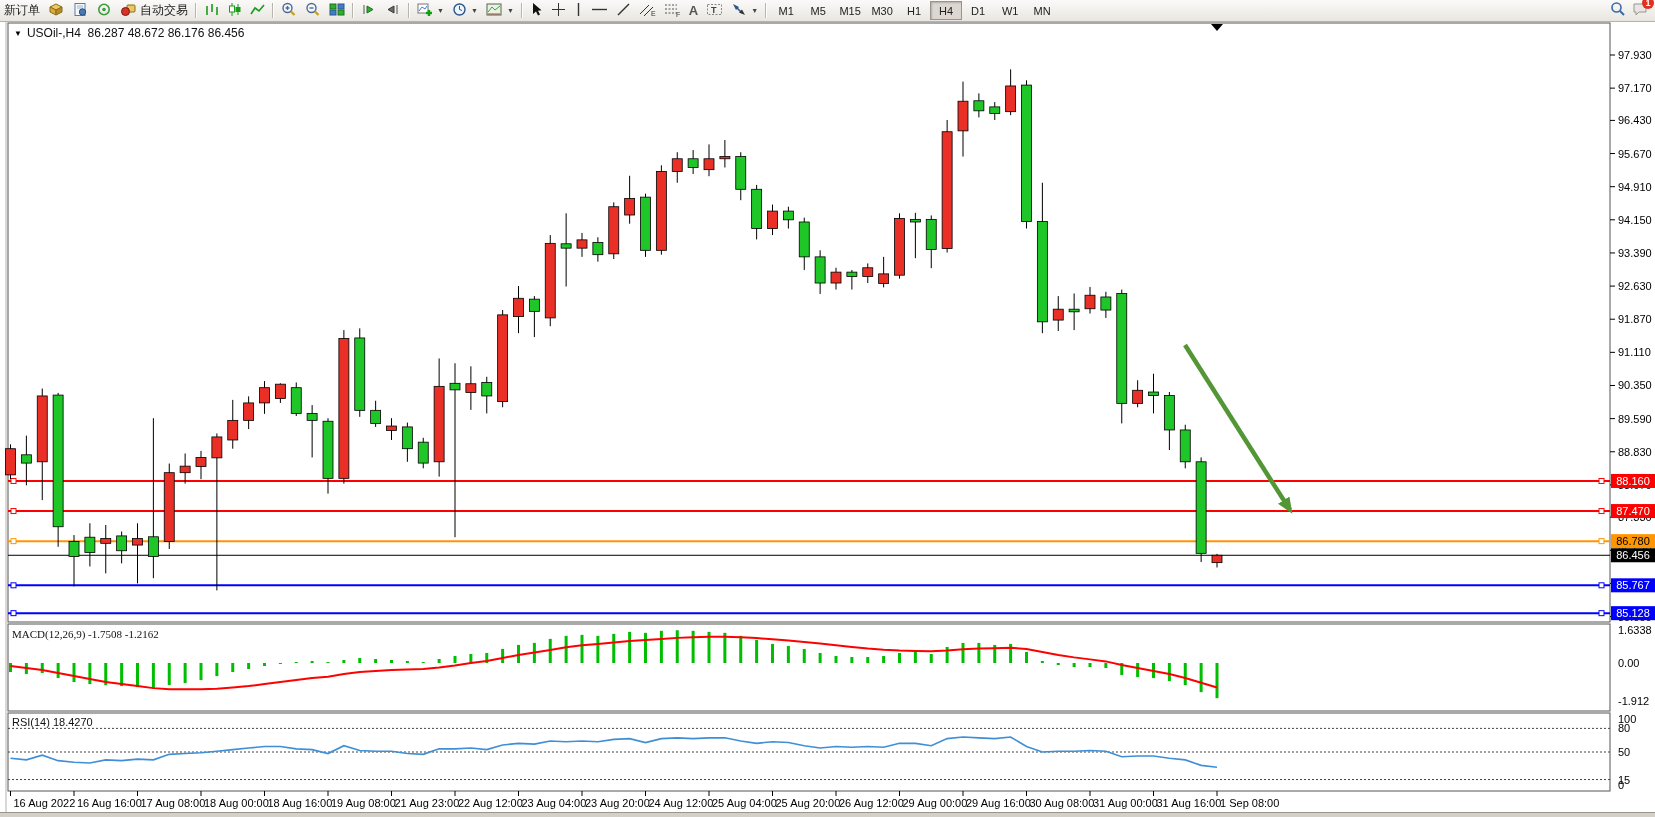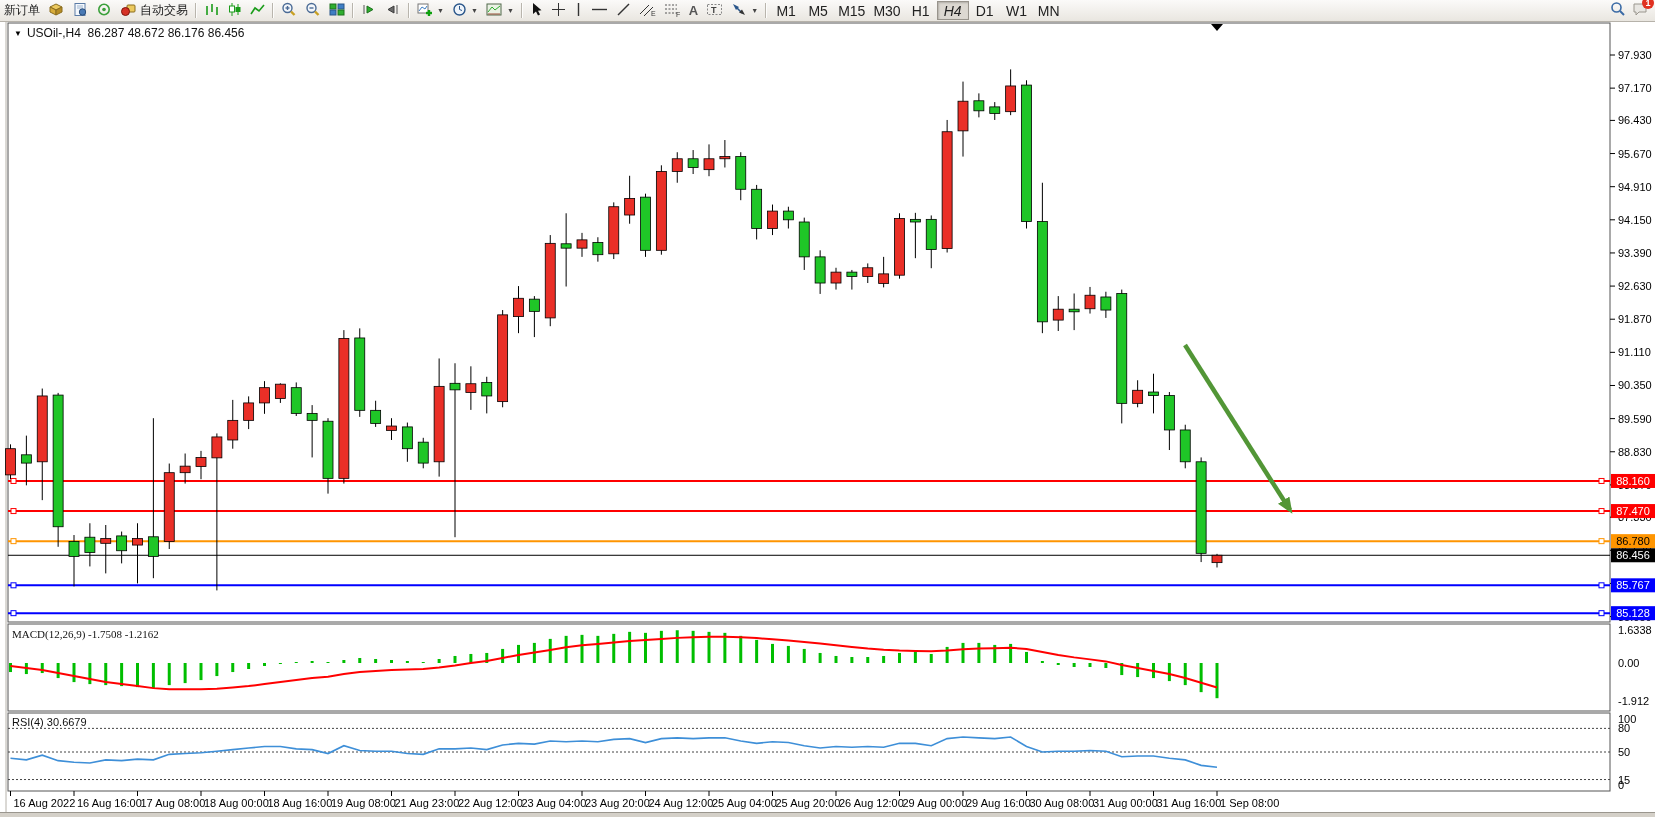--- a/index.html
+++ b/index.html
@@ -4,22 +4,22 @@
 <style>
   html,body{margin:0;padding:0;width:1655px;height:817px;overflow:hidden;background:#fff;
     font-family:"Liberation Sans","DejaVu Sans",sans-serif;}
   
   .toolbar{position:absolute;top:0;left:0;width:1655px;height:21px;
     background:linear-gradient(#fbfaf9,#e9e6e0);border-bottom:1px solid #b6b2aa;
     display:flex;align-items:center;font-size:12px;color:#1c1c1c;white-space:nowrap;z-index:5;}
   .tb-btn{height:19px;display:inline-flex;align-items:center;gap:3px;padding:0 4px;cursor:default;}
   .tb-sep{width:1px;height:15px;background:#b9b5ad;border-right:1px solid #fdfdfc;margin:0 3px;}
   .tf-btn{height:17px;min-width:24px;display:inline-flex;align-items:center;justify-content:center;
-    font-size:14px;padding:0 3px;color:#222;border:1px solid transparent;}
-  .tf-active{background:#dcd8d1;border:1px solid #98948c;box-shadow:inset 1px 1px 2px rgba(0,0,0,.2);font-style:italic;}
+    font-size:11px;padding:0 3px;color:#222;border:1px solid transparent;}
+  .tf-active{background:#dcd8d1;border:1px solid #98948c;box-shadow:inset 1px 1px 2px rgba(0,0,0,.2);}
   .caret{font-size:7px;color:#444;margin-left:1px;}
   .tb-right{margin-left:auto;display:inline-flex;align-items:center;margin-right:6px;gap:6px;}
   .notif-wrap{position:relative;display:inline-block;}
   .notif-badge{position:absolute;top:-4px;right:-5px;background:#e03020;color:#fff;border-radius:50%;
     width:12px;height:12px;font-size:9px;line-height:12px;text-align:center;font-weight:bold;}
   
   #chart-svg{position:absolute;top:21px;left:0;}
   .pane-label{position:absolute;font-size:11px;color:#111;z-index:3;white-space:pre;}
   #main-title{left:14px;top:26px;font-size:12px;display:flex;align-items:center;gap:5px;}
   #macd-label{left:12px;top:628px;font-family:Liberation Serif, serif;}
@@ -231,21 +231,21 @@
       <span class="notif-badge">1</span>
     </span>
   </span>
 </div>
 
 <div class="pane-label" id="main-title">
   <span class="sym-caret">▼</span>
   <span>USOil-,H4  86.287 48.672 86.176 86.456</span>
 </div>
 <div class="pane-label" id="macd-label">MACD(12,26,9) -1.7508 -1.2162</div>
-<div class="pane-label" id="rsi-label">RSI(4) 30.6679</div>
+<div class="pane-label" id="rsi-label">RSI(14) 18.4270</div>
 
 <svg id="chart-svg" width="1655" height="796">
     <line x1="6" y1="0" x2="6" y2="791" stroke="#b6b2aa"></line>
     <rect x="8" y="2" width="1602" height="599" fill="#ffffff" stroke="#555" stroke-width="1"></rect>
     <rect x="8" y="603" width="1602" height="87" fill="#ffffff" stroke="#555" stroke-width="1"></rect>
     <rect x="8" y="692" width="1602" height="78" fill="#ffffff" stroke="#555" stroke-width="1"></rect>
     <g>
       <line x1="1610" y1="34" x2="1615" y2="34" stroke="#000"></line>
       <text x="1618" y="38" font-size="11" fill="#000" font-family="&quot;Liberation Sans&quot;,sans-serif">97.930</text>
       <line x1="1610" y1="67.13600000000022" x2="1615" y2="67.13600000000022" stroke="#000"></line>

